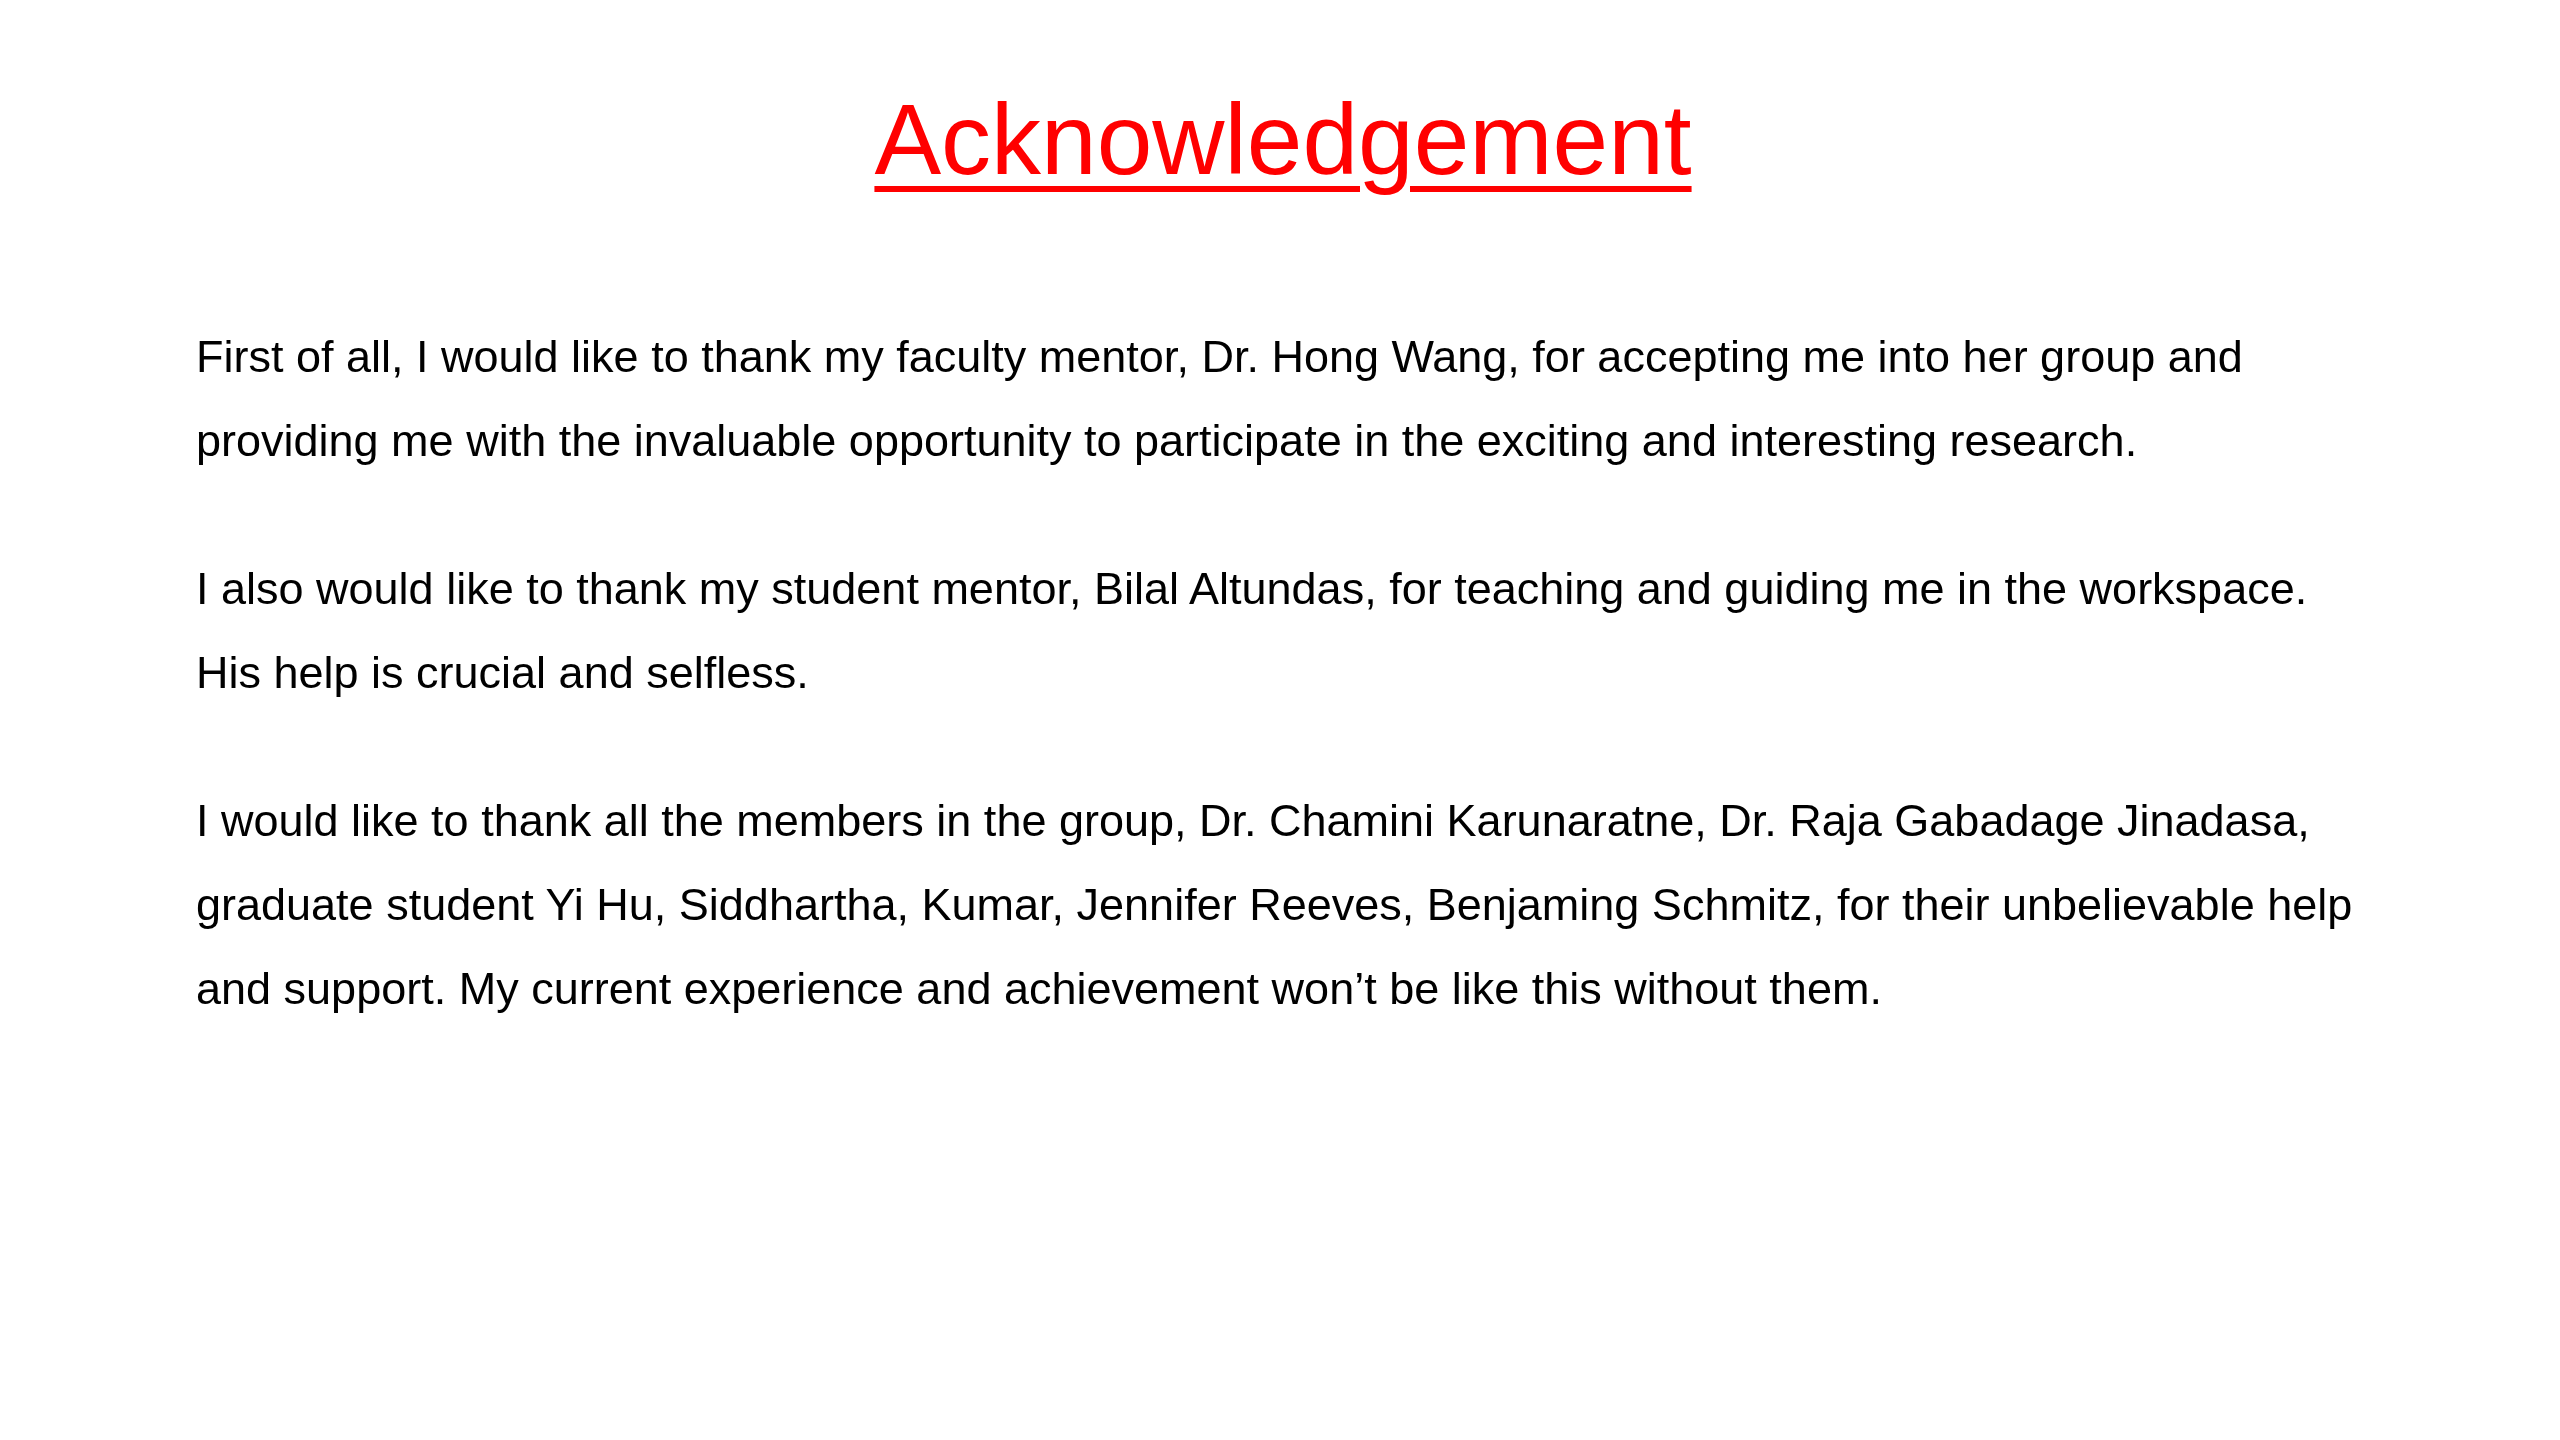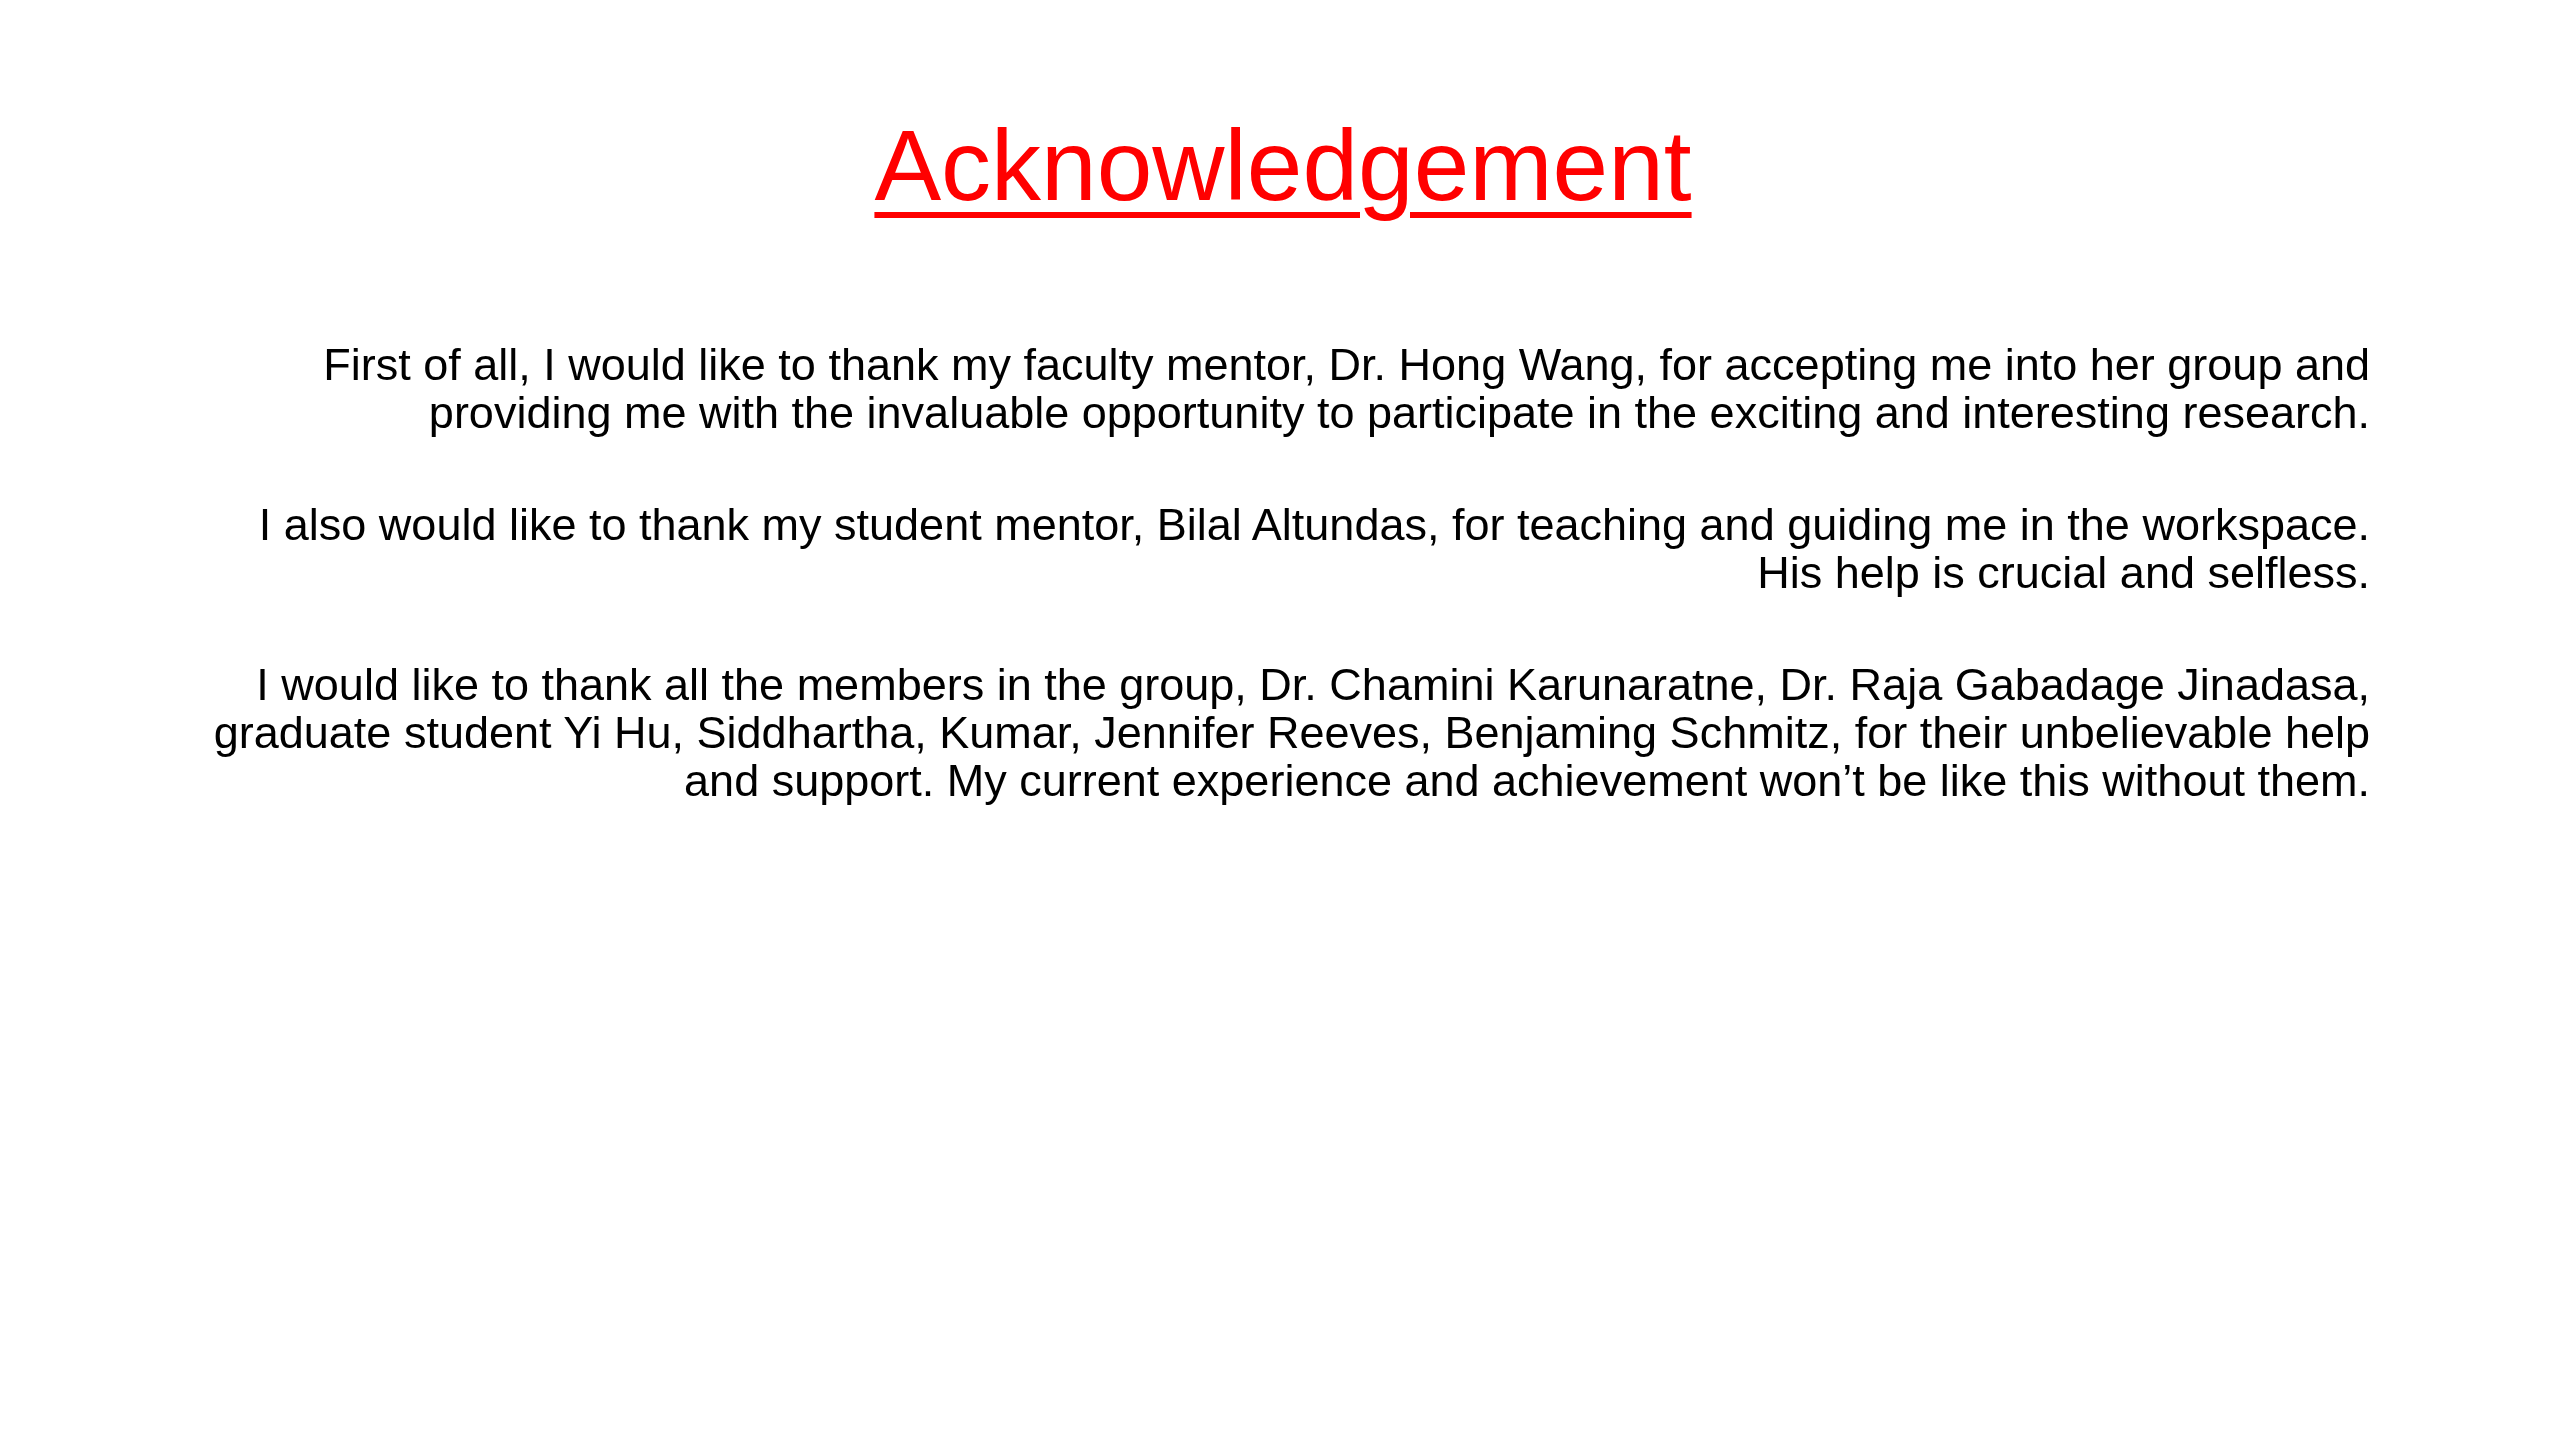--- a/index.html
+++ b/index.html
@@ -12,40 +12,39 @@
     width: 2560px;
     height: 1440px;
     background: var(--color-background);
     font-family: "Liberation Sans", sans-serif;
   }
   .slide {
     position: relative;
     width: 2560px;
     height: 1432px;
     background: var(--color-background);
-    padding: 108px 190px 0 196px;
+    padding: 82px 190px 0 196px;
   }
   .slide-title {
     text-align: center;
     color: var(--color-title);
     font-size: 100px;
     font-weight: 400;
     text-decoration: underline;
     text-decoration-color: var(--color-title);
     text-decoration-thickness: 6px;
     text-underline-offset: 12px;
     margin-bottom: 118px;
     letter-spacing: 0px;
   }
   .slide-body {
     max-width: 2180px;
     color: var(--color-body);
     font-size: 45px;
-    line-height: 48px;
-    text-align: right;
+    line-height: 84px;
   }
   .slide-body p {
     margin-bottom: 64px;
   }
   .slide-body p:last-child {
     margin-bottom: 0;
   }
 </style>
 </head>
 <body>

